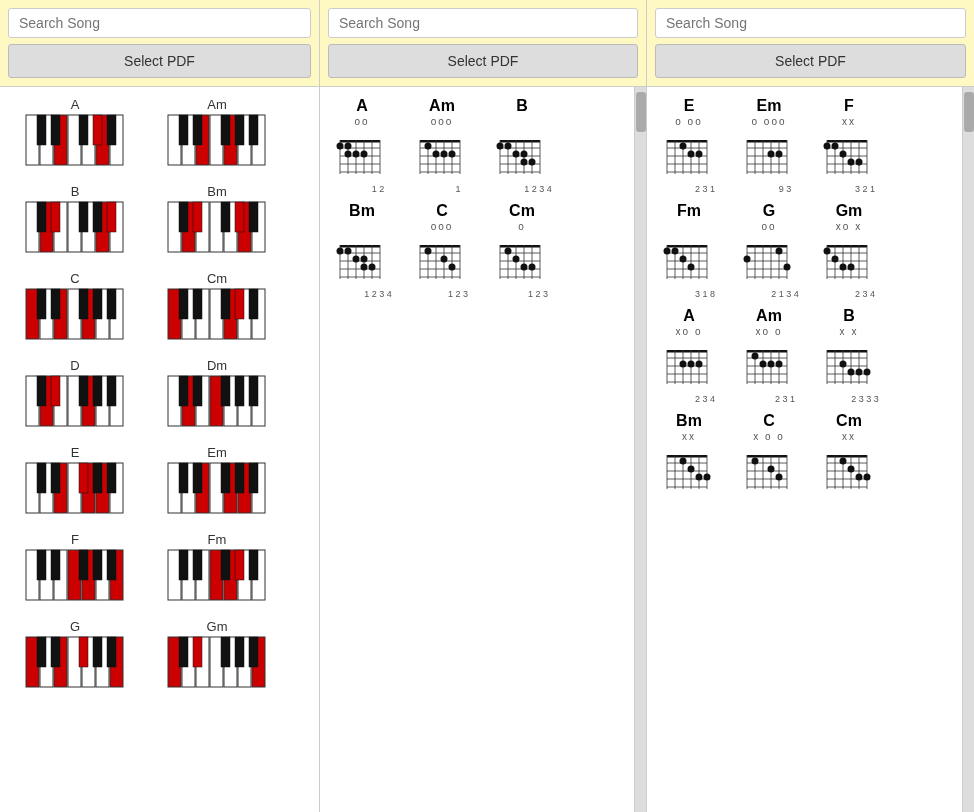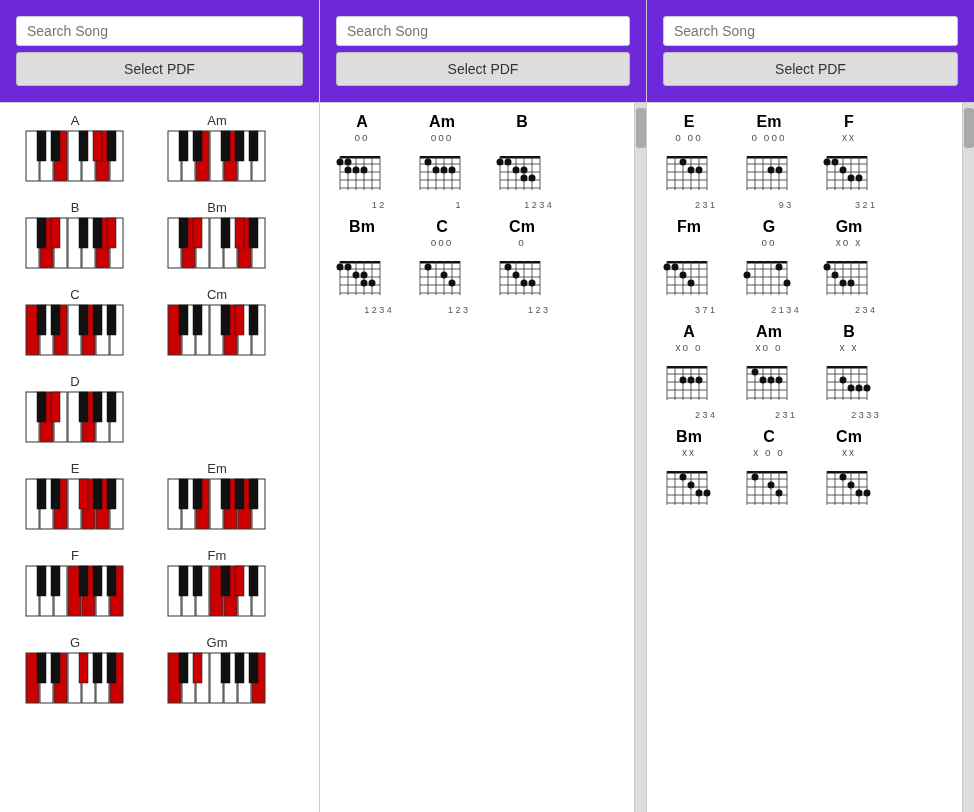--- a/index.html
+++ b/index.html
@@ -28,23 +28,23 @@
       min-width: 327px;
     }
     .column-right {
       width: 327px;
       min-width: 327px;
       border-right: none;
     }
 
     
     .col-header {
-      padding: 16px;
+      padding: 8px;
       border-bottom: 1px solid #ccc;
-      background: #6d28d9;
+      background: #fef9c3;
     }
     .search-input {
       width: 100%;
       padding: 6px 10px;
       border: 1px solid #ccc;
       border-radius: 3px;
       font-size: 14px;
       margin-bottom: 6px;
       background: #fff;
     }
@@ -255,20 +255,34 @@
             <rect x="43" y="1" width="13" height="50" fill="#ffffff" stroke="#333" stroke-width="1"></rect>
             <rect x="57" y="1" width="13" height="50" fill="#cc0000" stroke="#333" stroke-width="1"></rect>
             <rect x="71" y="1" width="13" height="50" fill="#ffffff" stroke="#333" stroke-width="1"></rect>
             <rect x="85" y="1" width="13" height="50" fill="#ffffff" stroke="#333" stroke-width="1"></rect>
             <rect x="12" y="1" width="9" height="30" fill="#111111" stroke="#111" stroke-width="0.5"></rect>
             <rect x="26" y="1" width="9" height="30" fill="#cc0000" stroke="#111" stroke-width="0.5"></rect>
             <rect x="54" y="1" width="9" height="30" fill="#111111" stroke="#111" stroke-width="0.5"></rect>
             <rect x="68" y="1" width="9" height="30" fill="#111111" stroke="#111" stroke-width="0.5"></rect>
             <rect x="82" y="1" width="9" height="30" fill="#111111" stroke="#111" stroke-width="0.5"></rect>
           </svg></div>
+        <div class="piano-chord-card"><div class="chord-name">Dm</div><svg width="100" height="54" viewBox="0 0 100 54">
+            <rect x="1" y="1" width="13" height="50" fill="#ffffff" stroke="#333" stroke-width="1"></rect>
+            <rect x="15" y="1" width="13" height="50" fill="#cc0000" stroke="#333" stroke-width="1"></rect>
+            <rect x="29" y="1" width="13" height="50" fill="#ffffff" stroke="#333" stroke-width="1"></rect>
+            <rect x="43" y="1" width="13" height="50" fill="#cc0000" stroke="#333" stroke-width="1"></rect>
+            <rect x="57" y="1" width="13" height="50" fill="#ffffff" stroke="#333" stroke-width="1"></rect>
+            <rect x="71" y="1" width="13" height="50" fill="#ffffff" stroke="#333" stroke-width="1"></rect>
+            <rect x="85" y="1" width="13" height="50" fill="#ffffff" stroke="#333" stroke-width="1"></rect>
+            <rect x="12" y="1" width="9" height="30" fill="#111111" stroke="#111" stroke-width="0.5"></rect>
+            <rect x="26" y="1" width="9" height="30" fill="#111111" stroke="#111" stroke-width="0.5"></rect>
+            <rect x="54" y="1" width="9" height="30" fill="#111111" stroke="#111" stroke-width="0.5"></rect>
+            <rect x="68" y="1" width="9" height="30" fill="#111111" stroke="#111" stroke-width="0.5"></rect>
+            <rect x="82" y="1" width="9" height="30" fill="#111111" stroke="#111" stroke-width="0.5"></rect>
+          </svg></div>
       </div>
       <div style="display: flex; width: 100%;">
         <div class="piano-chord-card"><div class="chord-name">E</div><svg width="100" height="54" viewBox="0 0 100 54">
             <rect x="1" y="1" width="13" height="50" fill="#ffffff" stroke="#333" stroke-width="1"></rect>
             <rect x="15" y="1" width="13" height="50" fill="#ffffff" stroke="#333" stroke-width="1"></rect>
             <rect x="29" y="1" width="13" height="50" fill="#cc0000" stroke="#333" stroke-width="1"></rect>
             <rect x="43" y="1" width="13" height="50" fill="#ffffff" stroke="#333" stroke-width="1"></rect>
             <rect x="57" y="1" width="13" height="50" fill="#cc0000" stroke="#333" stroke-width="1"></rect>
             <rect x="71" y="1" width="13" height="50" fill="#cc0000" stroke="#333" stroke-width="1"></rect>
             <rect x="85" y="1" width="13" height="50" fill="#ffffff" stroke="#333" stroke-width="1"></rect>
@@ -605,21 +619,21 @@
               <line x1="16" y1="12" x2="16" y2="46" stroke="#333" stroke-width="0.8"></line>
               <line x1="24" y1="12" x2="24" y2="46" stroke="#333" stroke-width="0.8"></line>
               <line x1="32" y1="12" x2="32" y2="46" stroke="#333" stroke-width="0.8"></line>
               <line x1="40" y1="12" x2="40" y2="46" stroke="#333" stroke-width="0.8"></line>
               <line x1="48" y1="12" x2="48" y2="46" stroke="#333" stroke-width="0.8"></line>
               <circle cx="8" cy="18" r="3.5" fill="#111"></circle>
               <circle cx="16" cy="18" r="3.5" fill="#111"></circle>
               <circle cx="24" cy="26" r="3.5" fill="#111"></circle>
               <circle cx="32" cy="34" r="3.5" fill="#111"></circle>
             </svg>
-            <div class="g-chord-fret">3 7 1</div>
+            <div class="g-chord-fret">3 1 8</div>
           </div>
           <div class="g-chord-block">
             <div class="g-chord-title">G</div>
             <div class="g-chord-open">oo</div>
             <svg width="60" height="56" class="guitar-chord-svg">
               <rect x="8" y="12" width="40" height="2.5" fill="#111"></rect>
               <line x1="8" y1="14.5" x2="48" y2="14.5" stroke="#333" stroke-width="0"></line>
               <line x1="8" y1="20" x2="48" y2="20" stroke="#333" stroke-width="0.8"></line>
               <line x1="8" y1="28" x2="48" y2="28" stroke="#333" stroke-width="0.8"></line>
               <line x1="8" y1="36" x2="48" y2="36" stroke="#333" stroke-width="0.8"></line>

